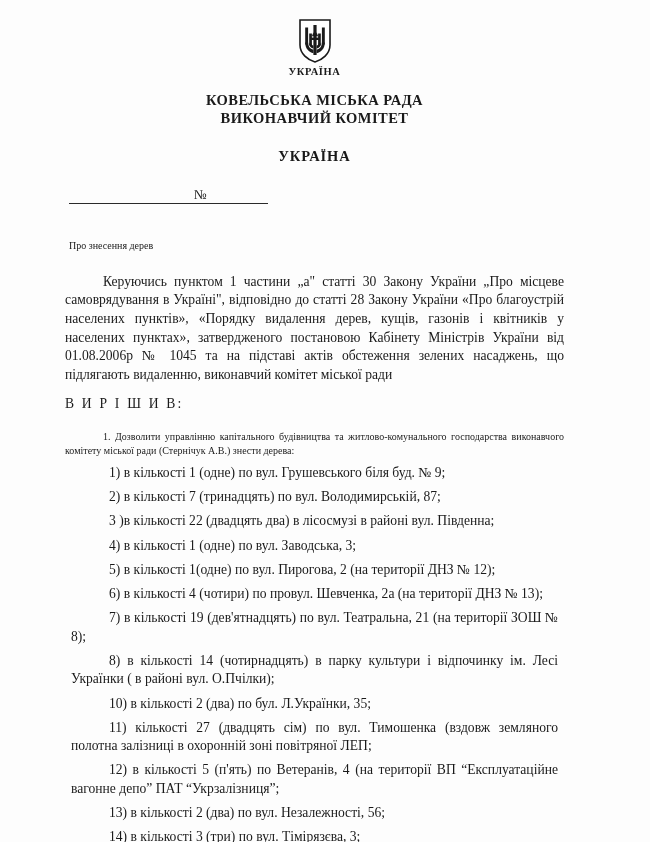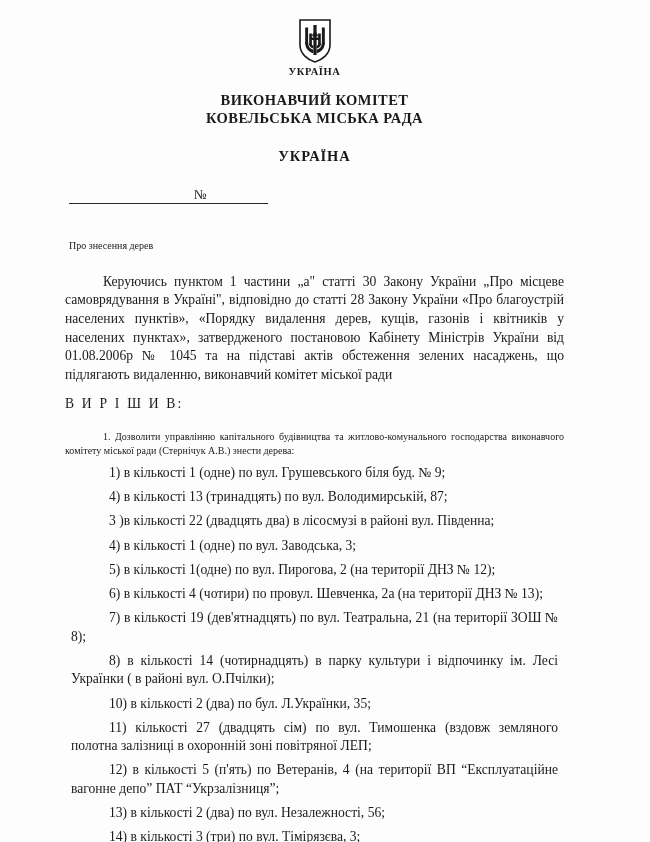--- a/index.html
+++ b/index.html
@@ -154,43 +154,43 @@
           <path d="M13.9 18.2 L15.4 14.2 L16.9 18.2 Z"></path>
           <path d="M17.1 18.2 L18.6 14.2 L20.1 18.2 Z"></path>
           <rect x="13.2" y="19.6" width="7.6" height="2.4"></rect>
         </g>
       </svg>
     </span>
     <div class="emblem-caption">УКРАЇНА</div>
   </div>
 
   <div class="org-title">
+    <div>КОВЕЛЬСЬКА МІСЬКА РАДА</div>
     <div>ВИКОНАВЧИЙ КОМІТЕТ</div>
-    <div>КОВЕЛЬСЬКА МІСЬКА РАДА</div>
   </div>
 
   <div class="doc-kind">УКРАЇНА</div>
 
   <div class="meta-line">
     <span class="rule-date"></span>
     <span class="meta-no">№</span>
     <span class="rule-num"></span>
   </div>
 
   <div class="subject">Про знесення дерев</div>
 
   <div class="body-text para-indent">Керуючись пунктом 1 частини „а" статті 30 Закону України „Про місцеве самоврядування в Україні", відповідно до статті 28 Закону України «Про благоустрій населених пунктів», «Порядку видалення дерев, кущів, газонів і квітників у населених пунктах», затвердженого постановою Кабінету Міністрів України від 01.08.2006р № 1045 та на підставі актів обстеження зелених насаджень, що підлягають видаленню, виконавчий комітет міської ради</div>
 
   <div class="resolve-word">В И Р І Ш И В:</div>
 
   <div class="clause">1. Дозволити управлінню капітального будівництва та житлово-комунального господарства виконавчого комітету міської ради (Стернічук А.В.) знести дерева:</div>
 
   <div class="sublist">
     <p class="sub-item">1) в кількості 1 (одне) по вул. Грушевського біля буд. № 9;</p>
-    <p class="sub-item">4) в кількості 13 (тринадцять) по вул. Володимирській, 87;</p>
+    <p class="sub-item">2) в кількості 7 (тринадцять) по вул. Володимирській, 87;</p>
     <p class="sub-item">3 )в кількості 22 (двадцять два) в лісосмузі в районі вул. Південна;</p>
     <p class="sub-item">4) в кількості 1 (одне) по вул. Заводська, 3;</p>
     <p class="sub-item">5) в кількості 1(одне) по вул. Пирогова, 2 (на території ДНЗ № 12);</p>
     <p class="sub-item">6) в кількості 4 (чотири) по провул. Шевченка, 2а (на території ДНЗ № 13);</p>
     <p class="sub-item">7) в кількості 19 (дев'ятнадцять) по вул. Театральна, 21 (на території ЗОШ № 8);</p>
     <p class="sub-item">8) в кількості 14 (чотирнадцять) в парку культури і відпочинку ім. Лесі Українки ( в районі вул. О.Пчілки);</p>
     <p class="sub-item nojust">10) в кількості 2 (два) по бул. Л.Українки, 35;</p>
     <p class="sub-item">11) кількості 27 (двадцять сім) по вул. Тимошенка (вздовж земляного полотна залізниці в охоронній зоні повітряної ЛЕП;</p>
     <p class="sub-item">12) в кількості 5 (п'ять) по Ветеранів, 4 (на території ВП “Експлуатаційне вагонне депо” ПАТ “Укрзалізниця”;</p>
     <p class="sub-item nojust">13) в кількості 2 (два) по вул. Незалежності, 56;</p>

